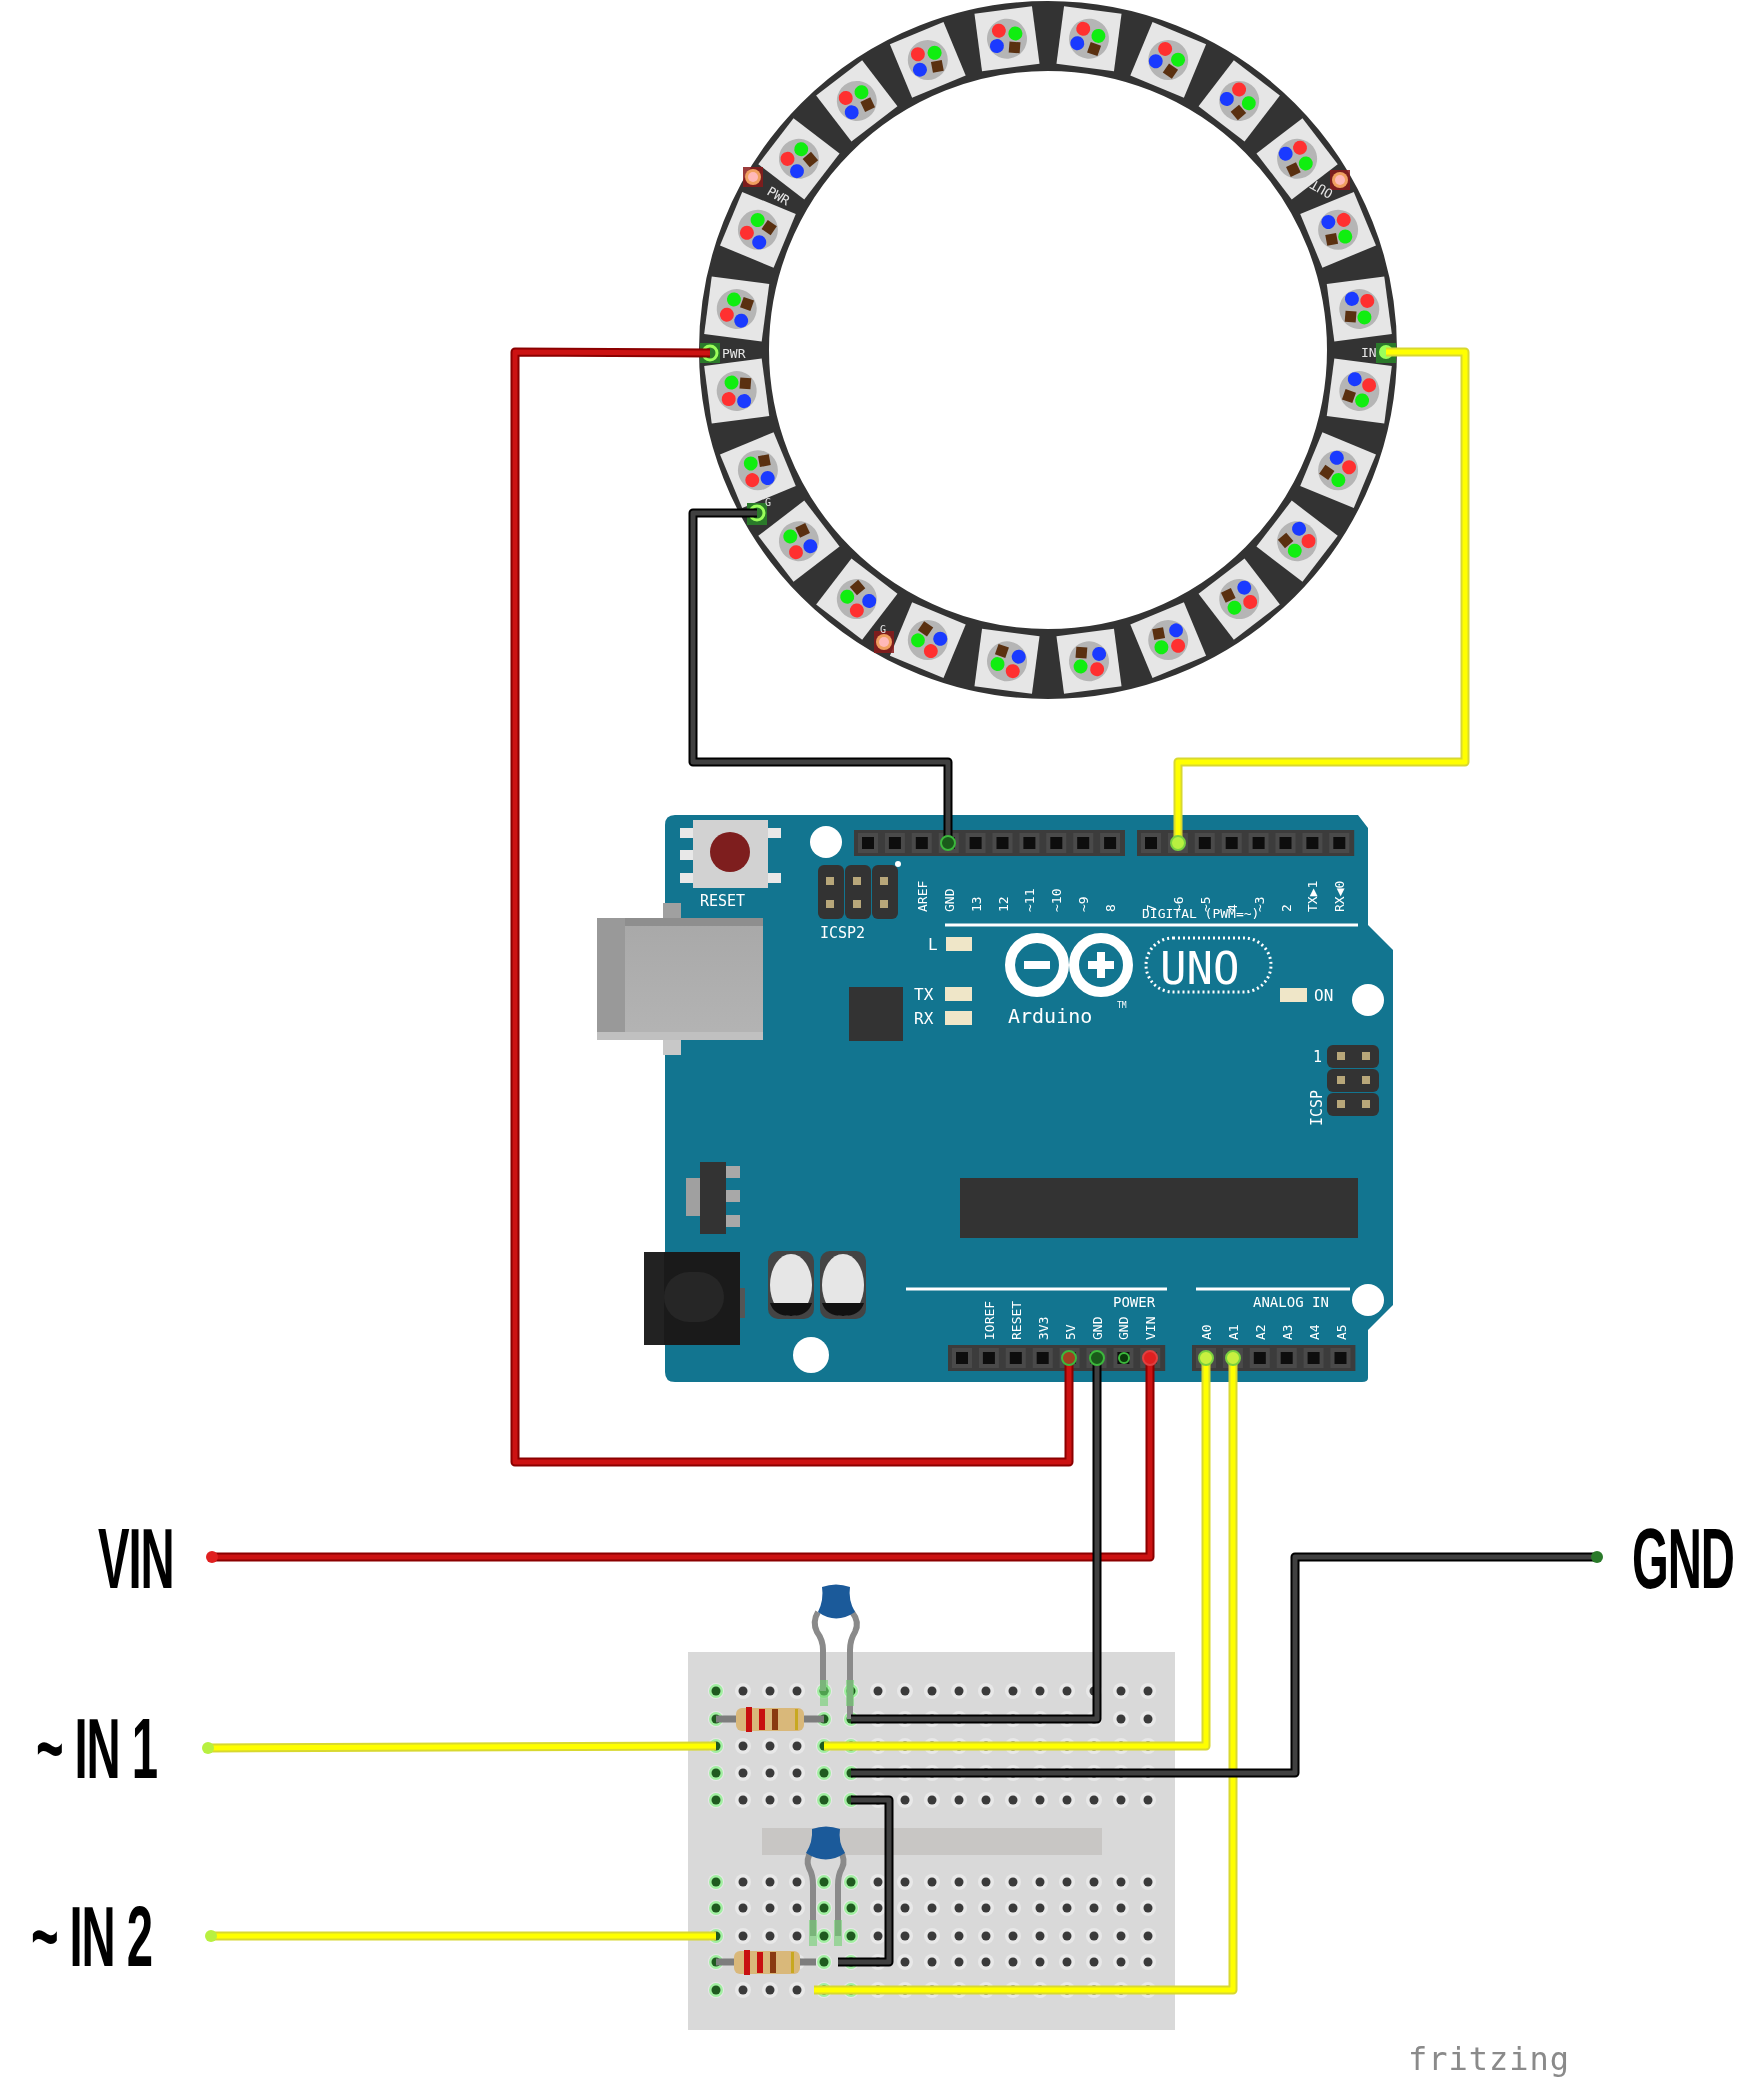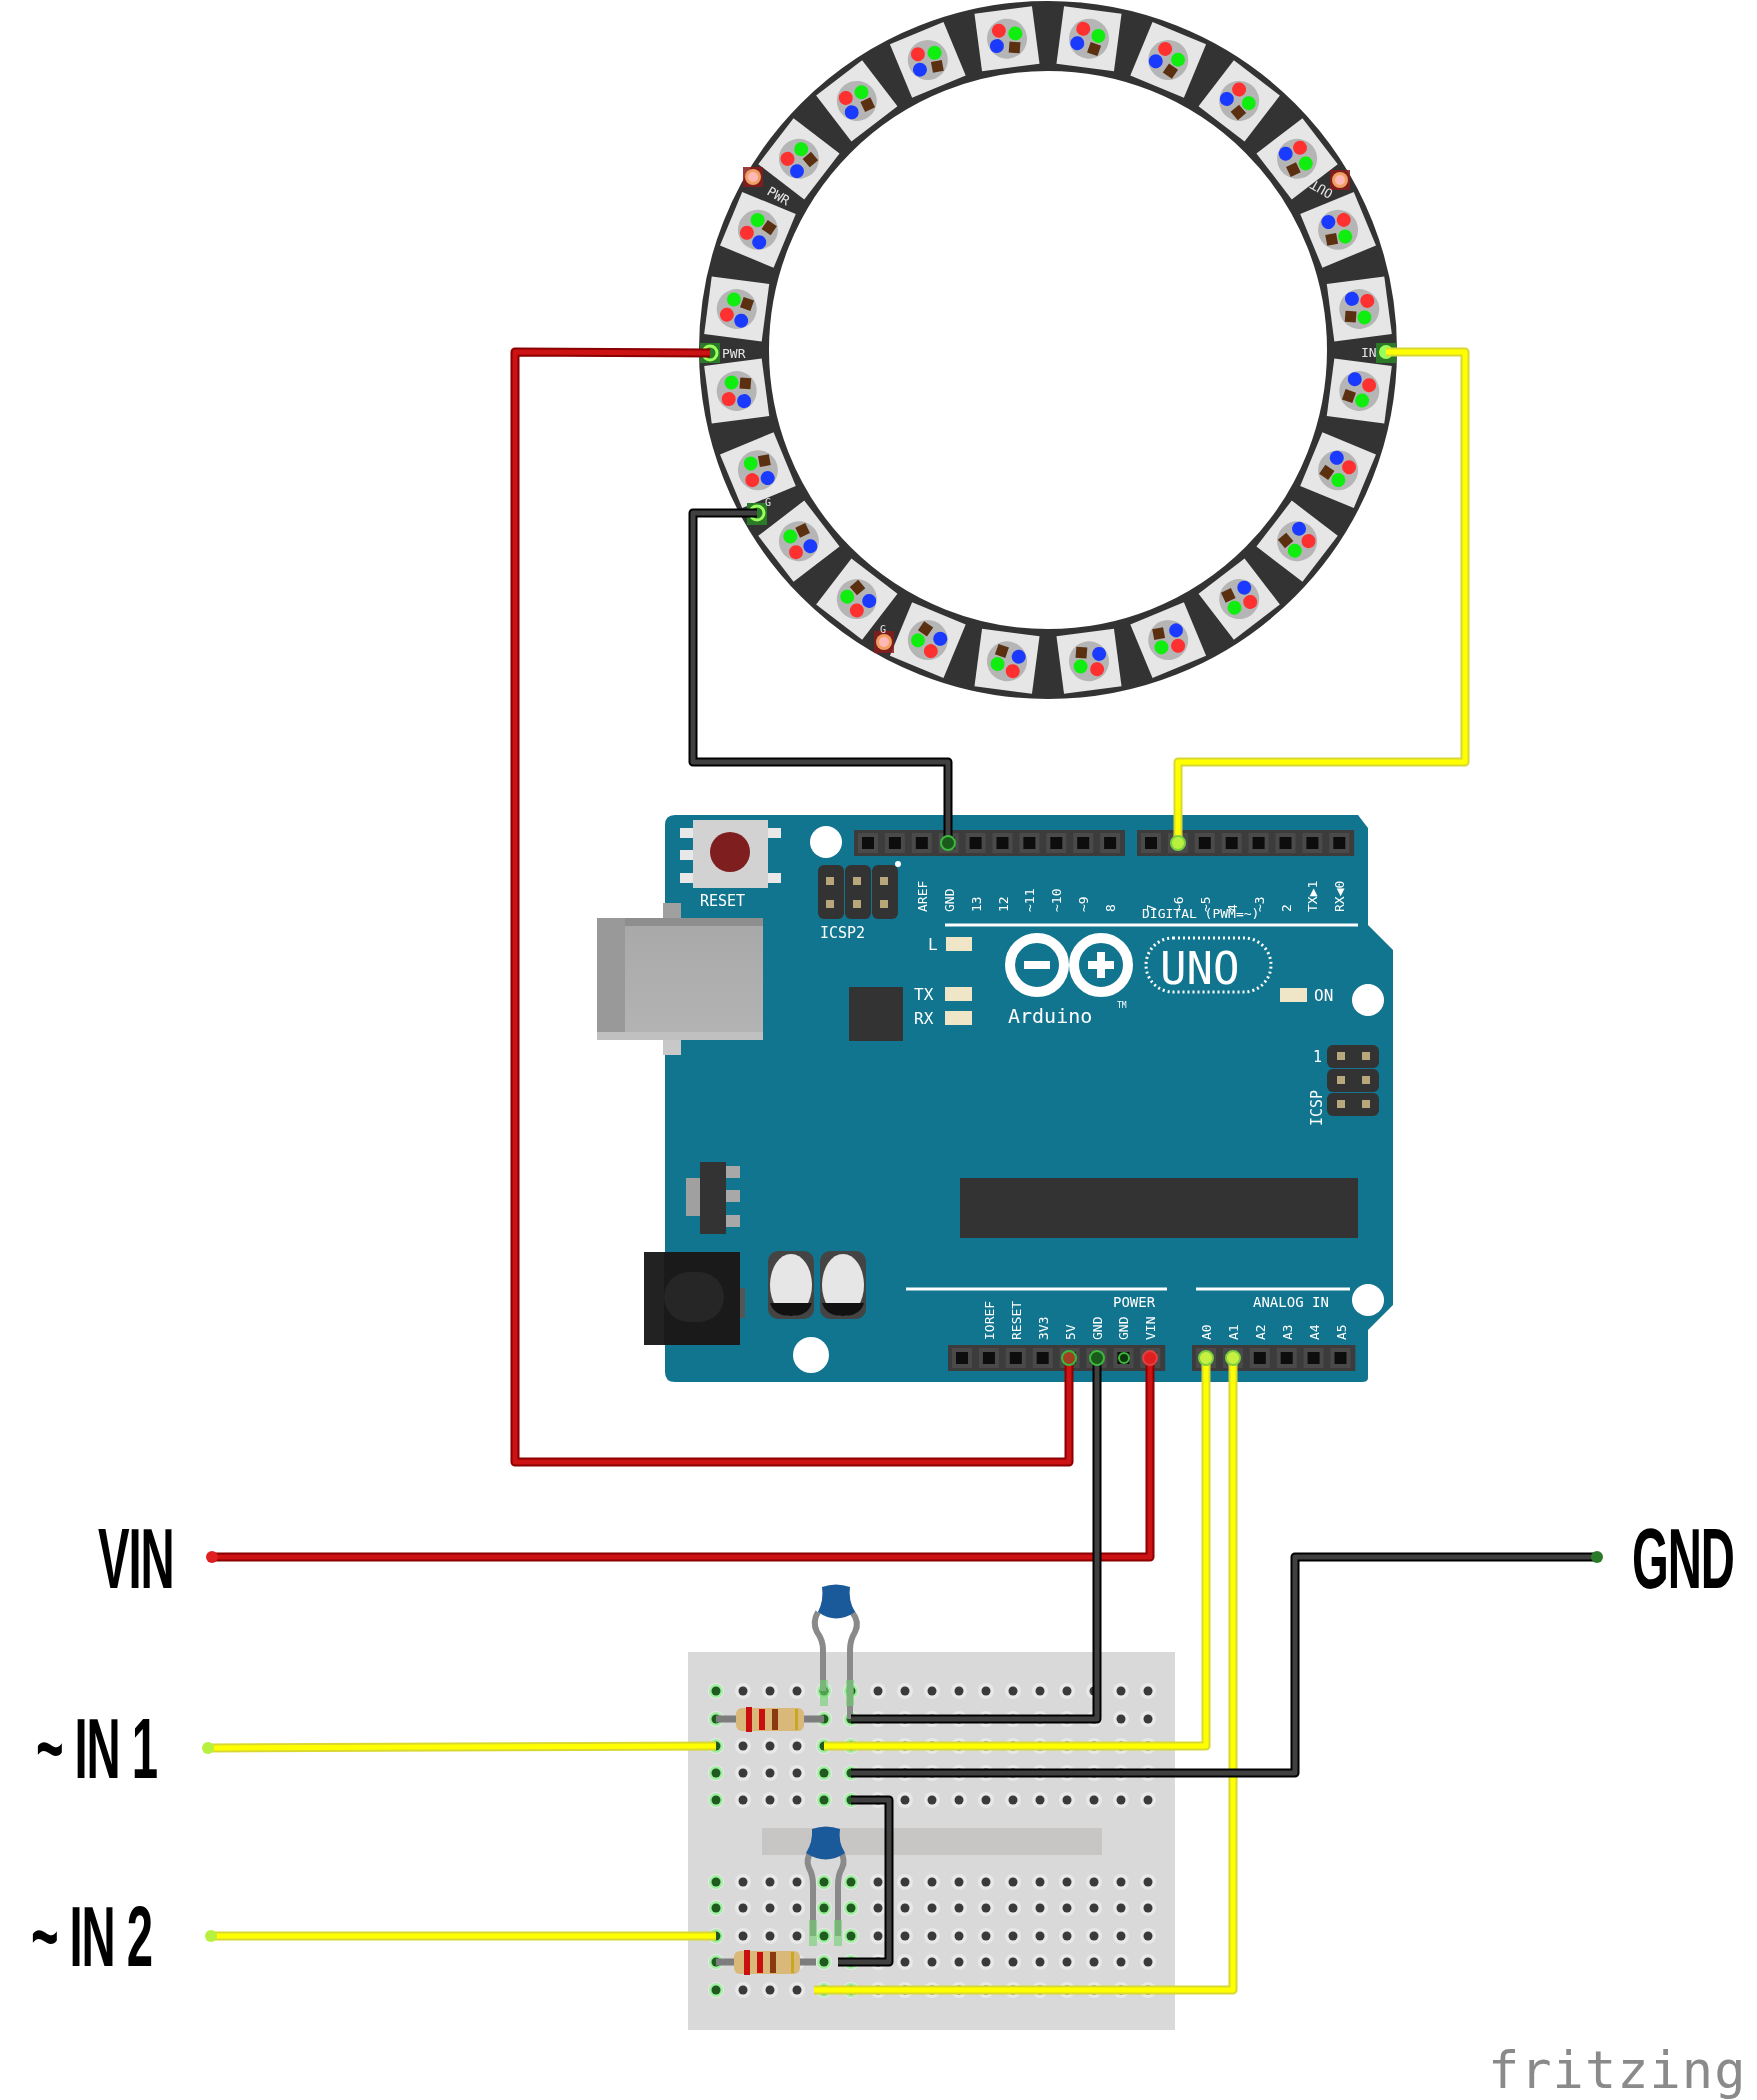--- a/index.html
+++ b/index.html
@@ -1,19 +1,19 @@
 <!DOCTYPE html>
 <html><head>
 <meta charset="utf-8">
 <style>
   html,body{margin:0;padding:0;background:#ffffff;}
   body{width:1757px;height:2100px;position:relative;overflow:hidden;font-family:"DejaVu Sans Mono",monospace;}
   #canvas{position:absolute;left:0;top:0;width:1757px;height:2100px;}
   .side-label{position:absolute;font-family:"Liberation Sans",sans-serif;font-weight:bold;color:#000;font-size:86px;line-height:1;transform:scaleX(0.55);transform-origin:left center;letter-spacing:-2px;}
-  .fritzing{position:absolute;left:1488px;top:2040px;font-family:"DejaVu Sans Mono",monospace;font-size:52px;color:#8a8a8a;letter-spacing:1px;}
+  .fritzing{position:absolute;left:1408px;top:2040px;font-family:"DejaVu Sans Mono",monospace;font-size:32px;color:#8a8a8a;letter-spacing:1px;}
   svg text{font-family:"DejaVu Sans Mono",monospace;}
 </style>
 </head>
 <body>
 
 <svg id="canvas" width="1757" height="2100" viewBox="0 0 1757 2100" xmlns="http://www.w3.org/2000/svg">
   <defs>
     <linearGradient id="usbGrad" x1="0" x2="0" y1="0" y2="1">
       <stop offset="0" stop-color="#a8a8a8"></stop>
         <stop offset="1" stop-color="#b4b4b4"></stop>

